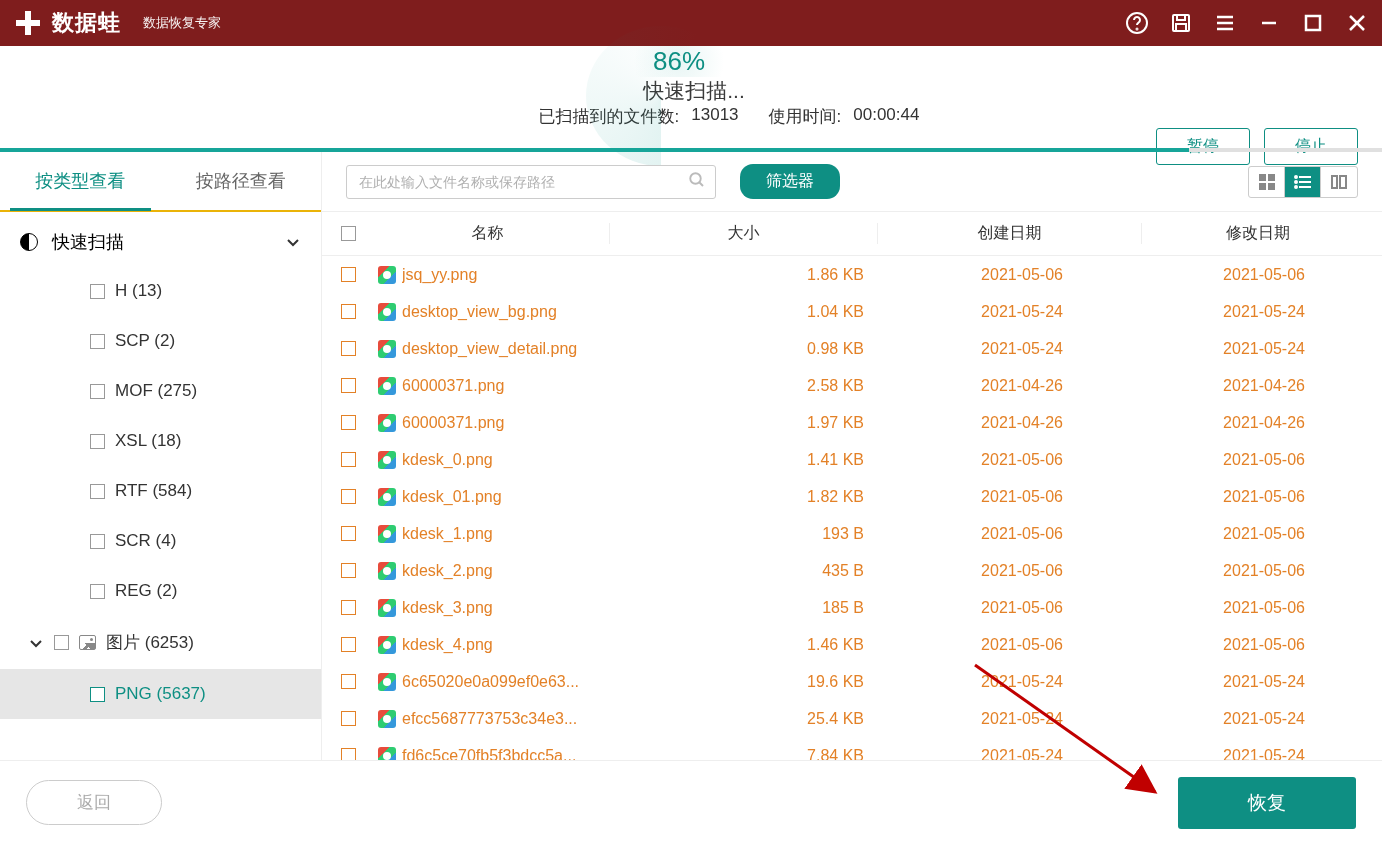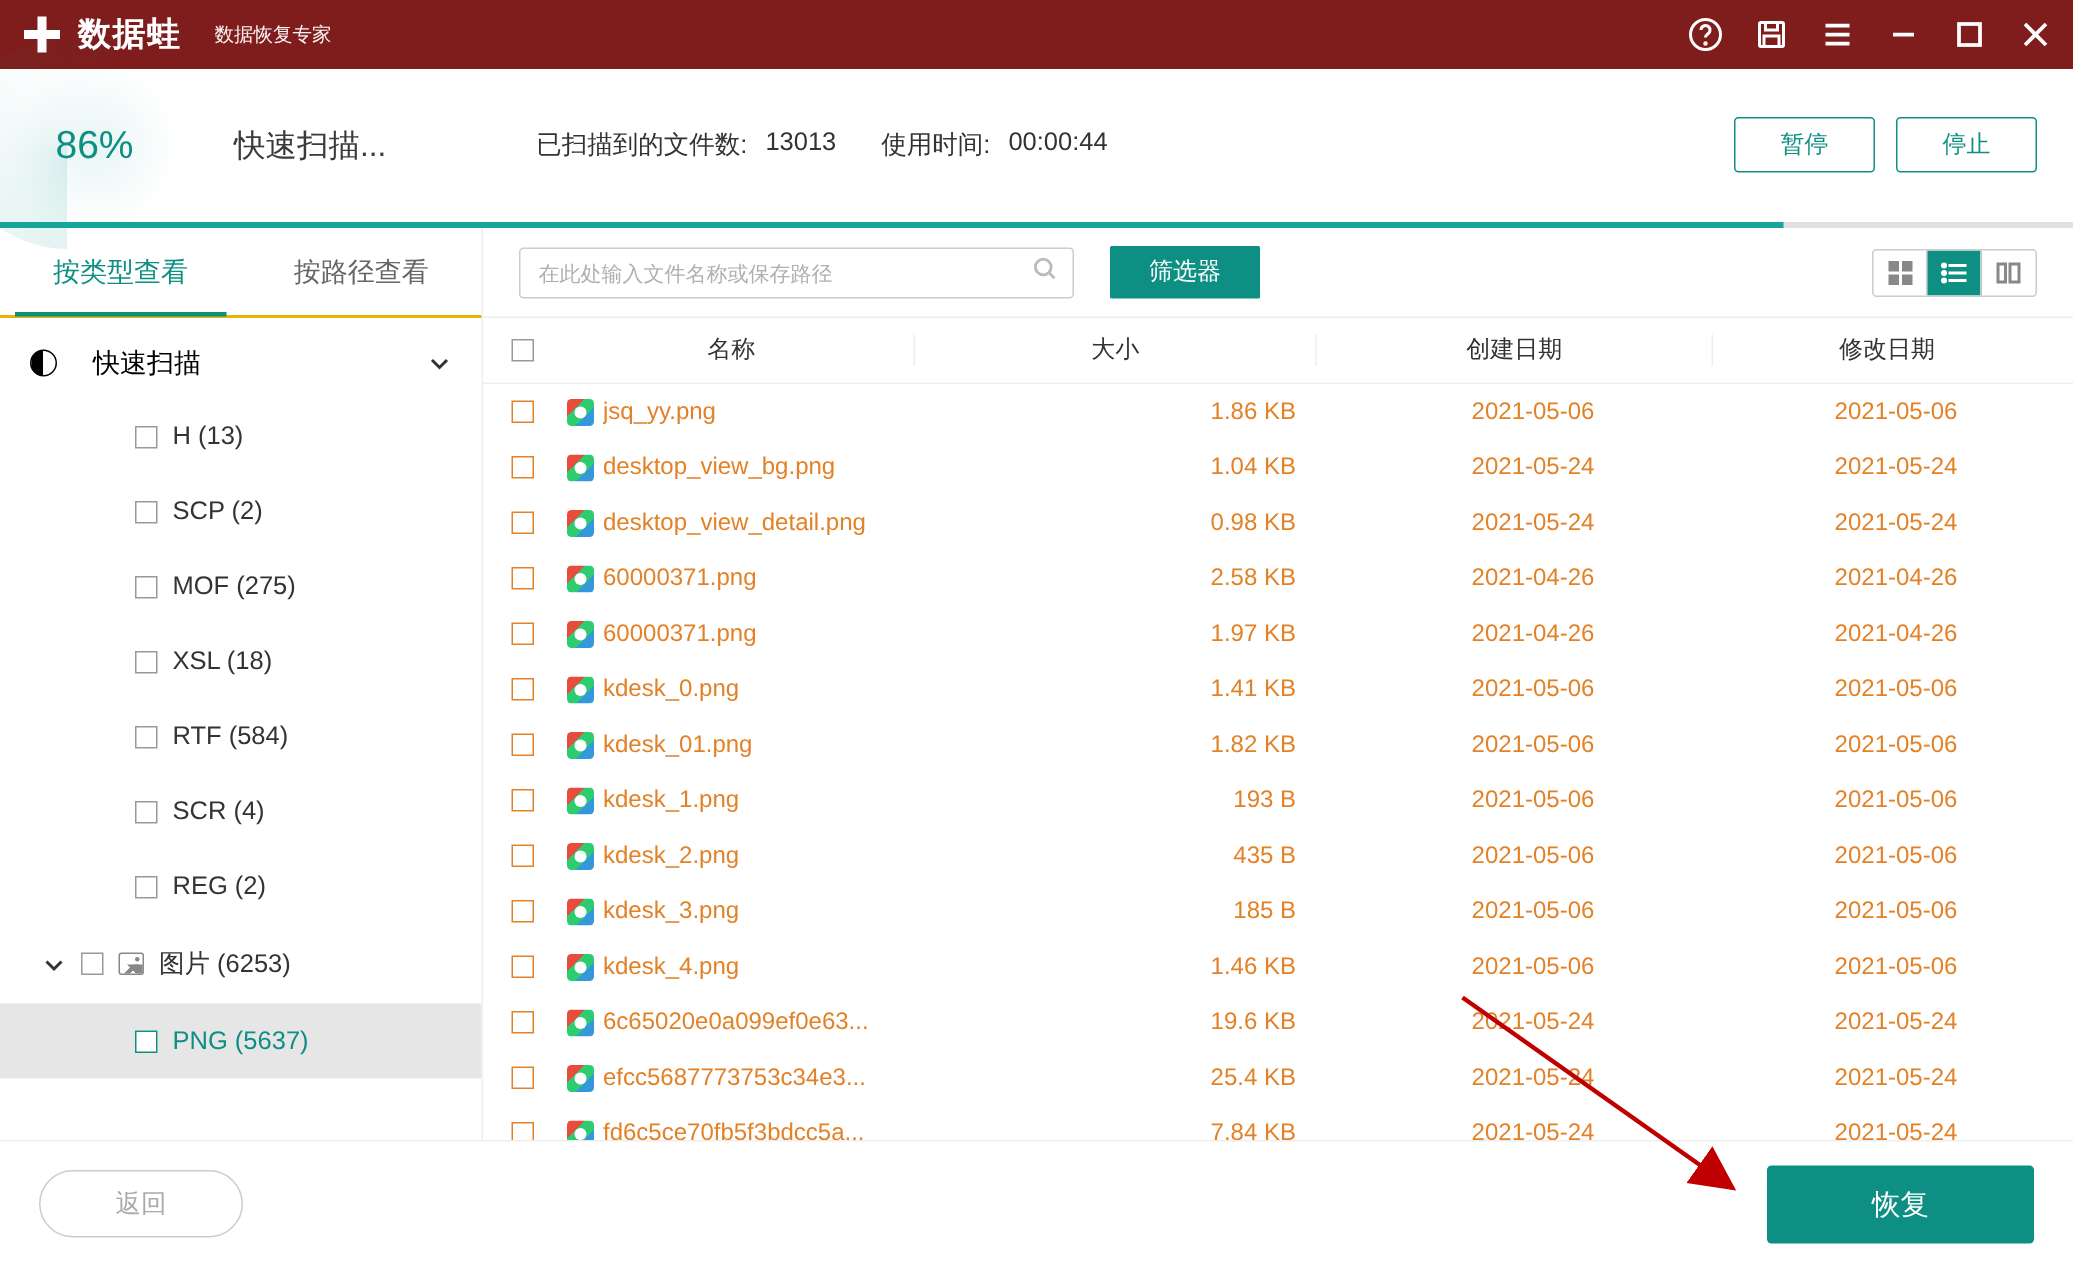--- a/index.html
+++ b/index.html
@@ -9,21 +9,21 @@
     .titlebar { height: 46px; background: #7f1d1d; display: flex; align-items: center; padding: 0 12px; color: #fff; }
     .logo { display: flex; align-items: center; gap: 8px; }
     .logo-icon { width: 32px; height: 32px; position: relative; }
     .logo-text { font-size: 22px; font-weight: 600; letter-spacing: 1px; }
     .logo-sub { font-size: 13px; margin-left: 14px; opacity: 0.95; }
     .titlebar-right { margin-left: auto; display: flex; align-items: center; gap: 18px; }
     .titlebar-icon { width: 26px; height: 26px; display: flex; align-items: center; justify-content: center; cursor: pointer; }
     .titlebar-icon svg { width: 24px; height: 24px; }
     
     
-    .statusbar { height: 102px; display: flex; align-items: center; padding: 0 24px 0 0; border-bottom: 1px solid transparent; position: relative; }
+    .statusbar { height: 102px; display: flex; align-items: center; padding: 0 24px 0 0; border-bottom: 1px solid transparent; position: relative; flex-direction: column; }
     .progress-circle { width: 126px; height: 102px; display: flex; align-items: center; justify-content: center; position: relative; background: radial-gradient(circle at 50% 50%, rgba(30,160,150,0.1) 0%, rgba(255,255,255,0) 70%); }
     .progress-arc { position: absolute; left: -30px; top: -20px; width: 150px; height: 140px; border-radius: 50%; background: conic-gradient(from 180deg, rgba(30,160,150,0.25) 0%, rgba(30,160,150,0.05) 40%, transparent 60%); opacity: 0.5; }
     .progress-pct { color: #0e8f83; font-size: 26px; position: relative; z-index: 1; }
     .scan-mode { font-size: 21px; color: #3a3a3a; margin-left: 30px; white-space: nowrap; }
     .scan-stats { margin-left: 100px; display: flex; gap: 30px; font-size: 17px; color: #333; }
     .scan-stats span { display: flex; gap: 12px; }
     .statusbar-btns { margin-left: auto; display: flex; gap: 14px; }
     .btn-outline { border: 1px solid #0e8f83; color: #0e8f83; background: #fff; padding: 7px 30px; font-size: 16px; border-radius: 3px; cursor: pointer; }
     .progress-line { height: 4px; background: #E0E0E0; position: relative; }
     .progress-fill { height: 100%; background: #17a599; width: 86%; }
@@ -31,40 +31,40 @@
     
     .main { display: flex; height: 608px; }
     
     
     .sidebar { width: 322px; border-right: 1px solid #eee; display: flex; flex-direction: column; }
     .view-tabs { display: flex; height: 60px; border-bottom: 2px solid #eab308; }
     .view-tab { flex: 1; display: flex; align-items: center; justify-content: center; font-size: 18px; color: #666; cursor: pointer; position: relative; }
     .view-tab.active { color: #0e8f83; }
     .view-tab.active::after { content: ''; position: absolute; bottom: -1px; left: 10px; right: 10px; height: 3px; background: #0e8f83; }
     .tree { flex: 1; overflow-y: auto; padding-top: 6px; }
-    .tree-root { display: flex; align-items: center; padding: 12px 20px; font-size: 18px; cursor: pointer; gap: 24px; }
+    .tree-root { display: flex; align-items: center; padding: 12px 20px; font-size: 18px; cursor: pointer; gap: 14px; }
     .tree-root .chevron { margin-left: auto; }
     .tree-item { display: flex; align-items: center; padding: 15px 20px 15px 90px; font-size: 17px; color: #333; cursor: pointer; gap: 10px; }
     .tree-group { display: flex; align-items: center; padding: 15px 20px 15px 28px; font-size: 17px; color: #333; cursor: pointer; gap: 10px; }
     .tree-item.active { background: #e6e6e6; color: #0e8f83; }
     .checkbox-sm { width: 15px; height: 15px; border: 1.5px solid #999; background: #fff; flex-shrink: 0; }
     .checkbox-sm.teal { border-color: #0e8f83; }
     .half-circle { width: 18px; height: 18px; border-radius: 50%; background: linear-gradient(90deg, #000 50%, #fff 50%); border: 1.5px solid #000; flex-shrink: 0; }
     .pic-icon { width: 17px; height: 15px; border: 1.5px solid #888; border-radius: 2px; position: relative; flex-shrink: 0; }
     .pic-icon::before { content: ''; position: absolute; top: 2px; right: 2px; width: 3px; height: 3px; border-radius: 50%; background: #888; }
     .pic-icon::after { content: ''; position: absolute; bottom: 0; left: 0; right: 0; height: 6px; background: linear-gradient(135deg, transparent 40%, #888 40%, #888 60%, transparent 60%), linear-gradient(45deg, transparent 50%, #888 50%); }
     
     
     .content { flex: 1; display: flex; flex-direction: column; }
     .toolbar { height: 60px; display: flex; align-items: center; padding: 0 24px; gap: 24px; border-bottom: 1px solid #eee; }
     .search-wrap { position: relative; width: 370px; }
     .search-input { width: 100%; height: 34px; border: 1px solid #ccc; border-radius: 3px; padding: 0 40px 0 12px; font-size: 14px; color: #666; }
     .search-input::placeholder { color: #b0b0b0; font-style: normal; }
     .search-icon { position: absolute; right: 10px; top: 50%; transform: translateY(-50%); }
-    .filter-btn { background: #0e8f83; color: #fff; border: none; padding: 7px 26px; font-size: 16px; border-radius: 1px; cursor: pointer; }
+    .filter-btn { background: #0e8f83; color: #fff; border: none; padding: 7px 26px; font-size: 16px; border-radius: 13px; cursor: pointer; }
     .view-modes { margin-left: auto; display: flex; border: 1px solid #ccc; border-radius: 3px; overflow: hidden; }
     .view-mode { width: 36px; height: 30px; display: flex; align-items: center; justify-content: center; cursor: pointer; border-right: 1px solid #ccc; }
     .view-mode:last-child { border-right: none; }
     .view-mode.active { background: #0e8f83; }
     .view-mode.active svg { stroke: #fff; fill: #fff; }
     
     
     .table-header { display: flex; height: 44px; align-items: center; border-bottom: 1px solid #eee; padding: 0 8px; color: #333; font-size: 16px; }
     .th-check { width: 36px; display: flex; justify-content: center; }
     .th-name { flex: 0 0 244px; text-align: center; border-right: 1px solid #eee; }

